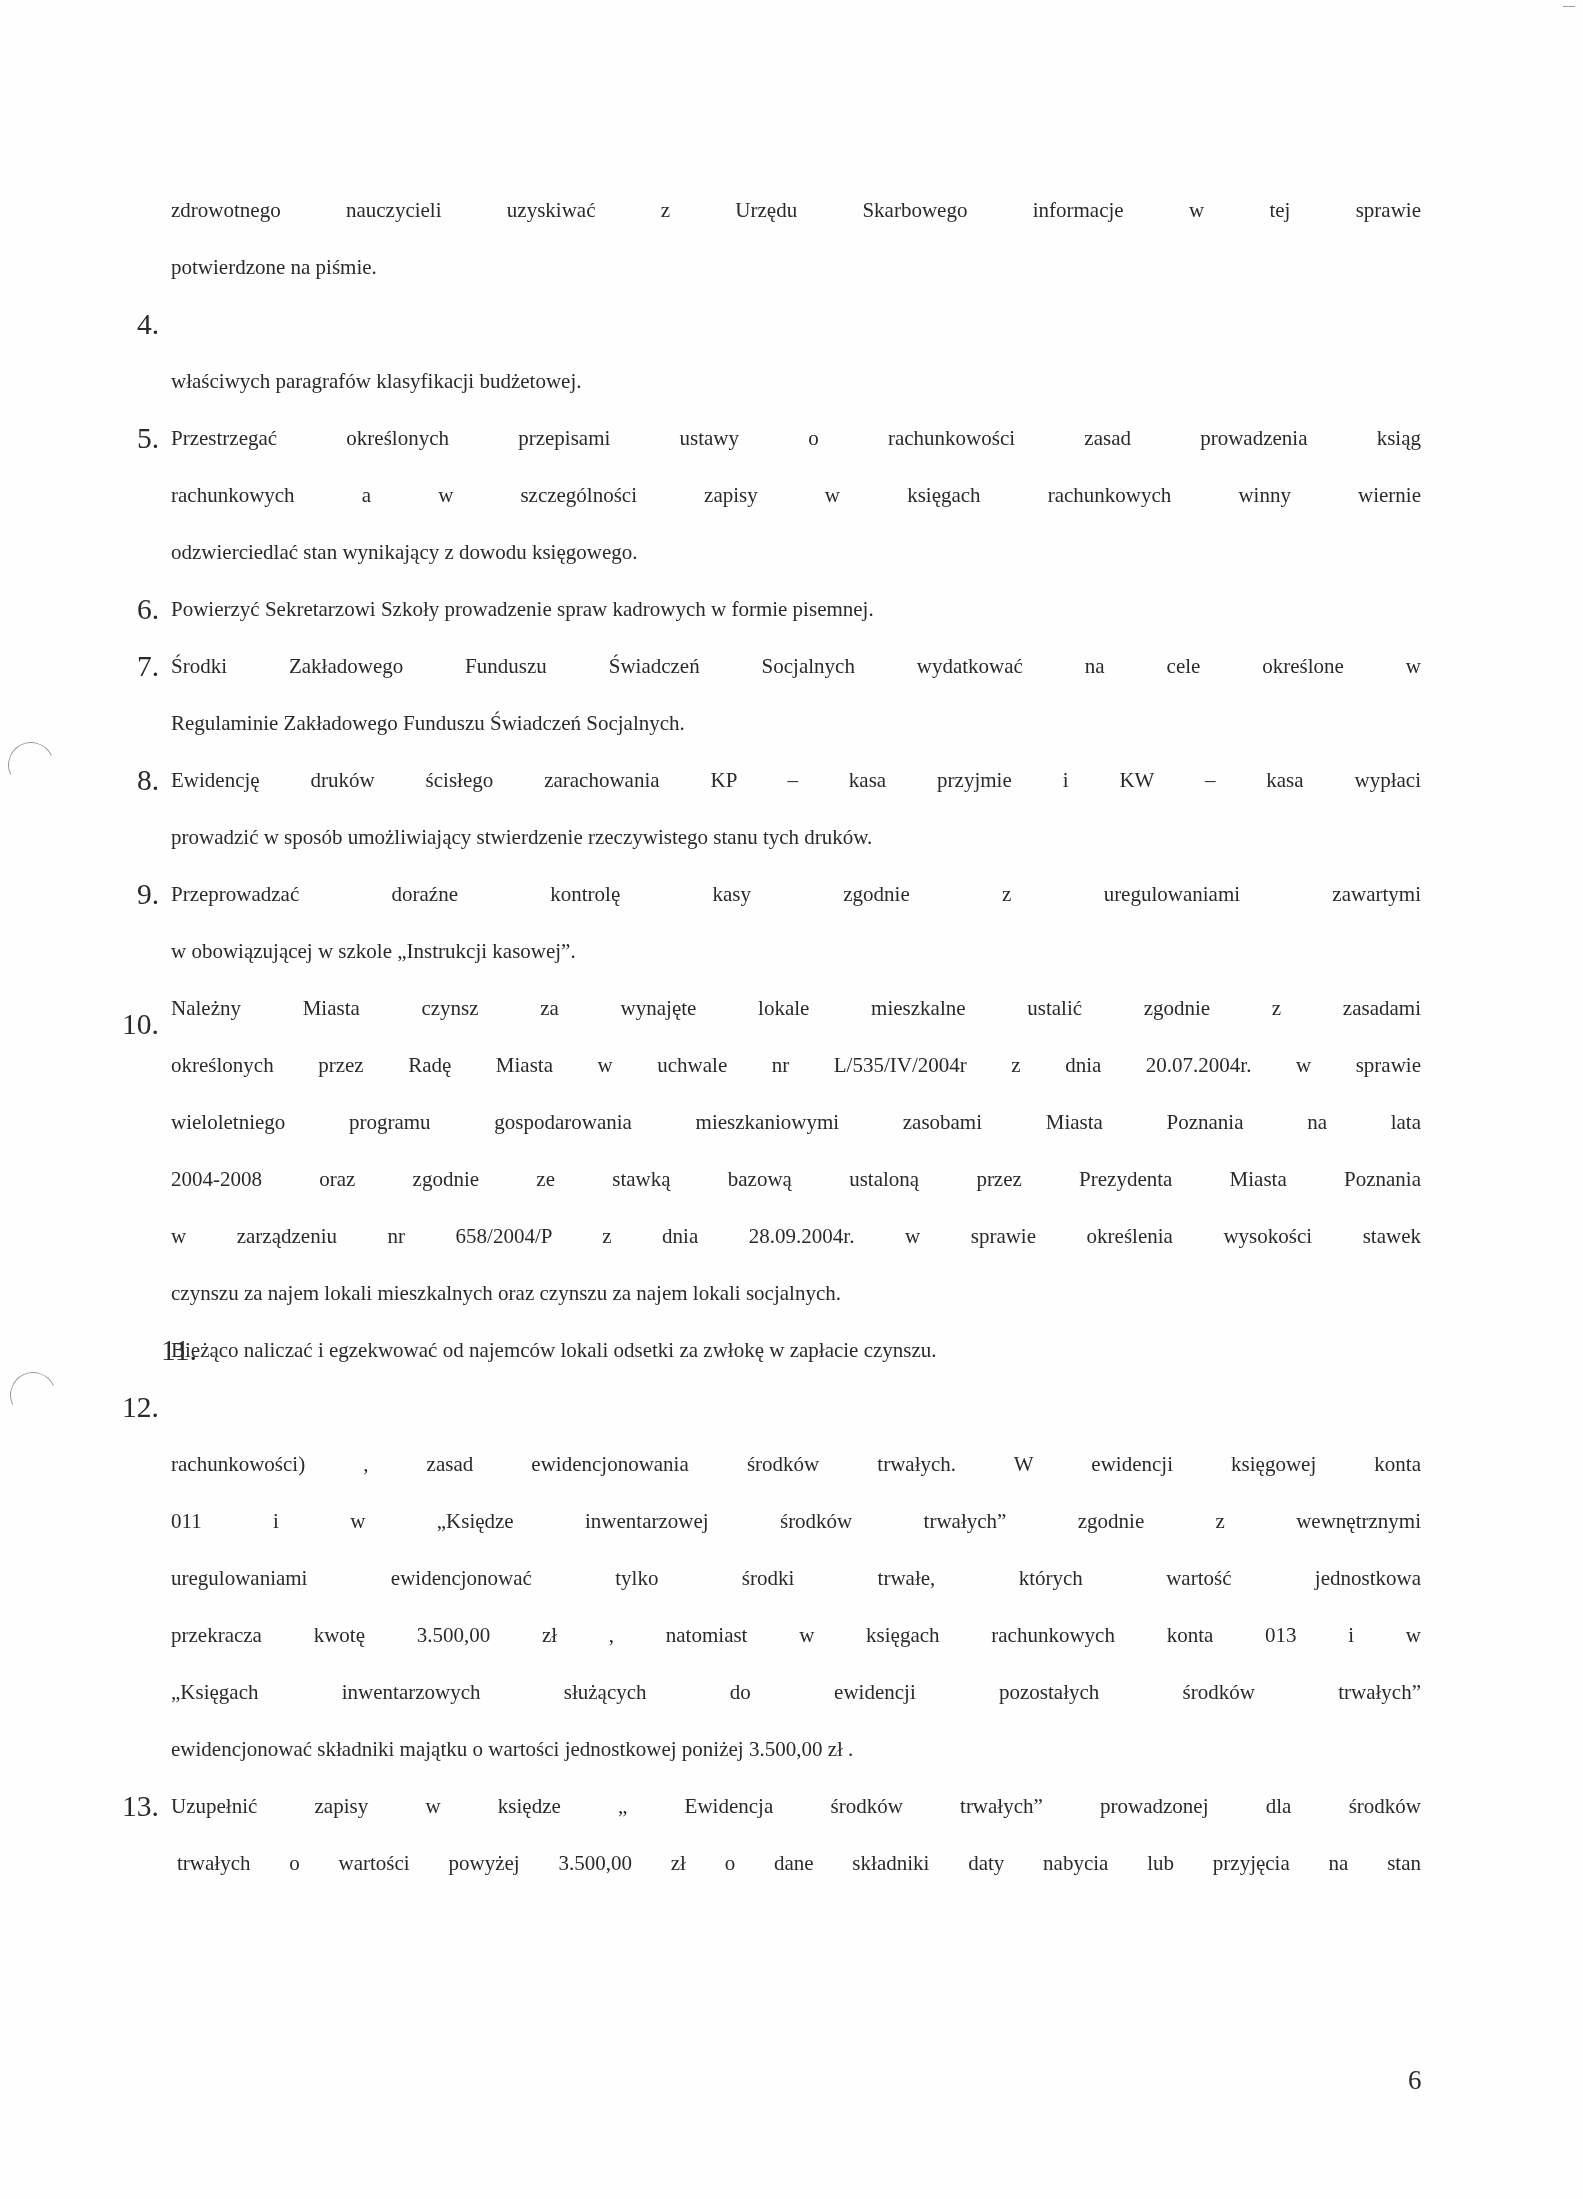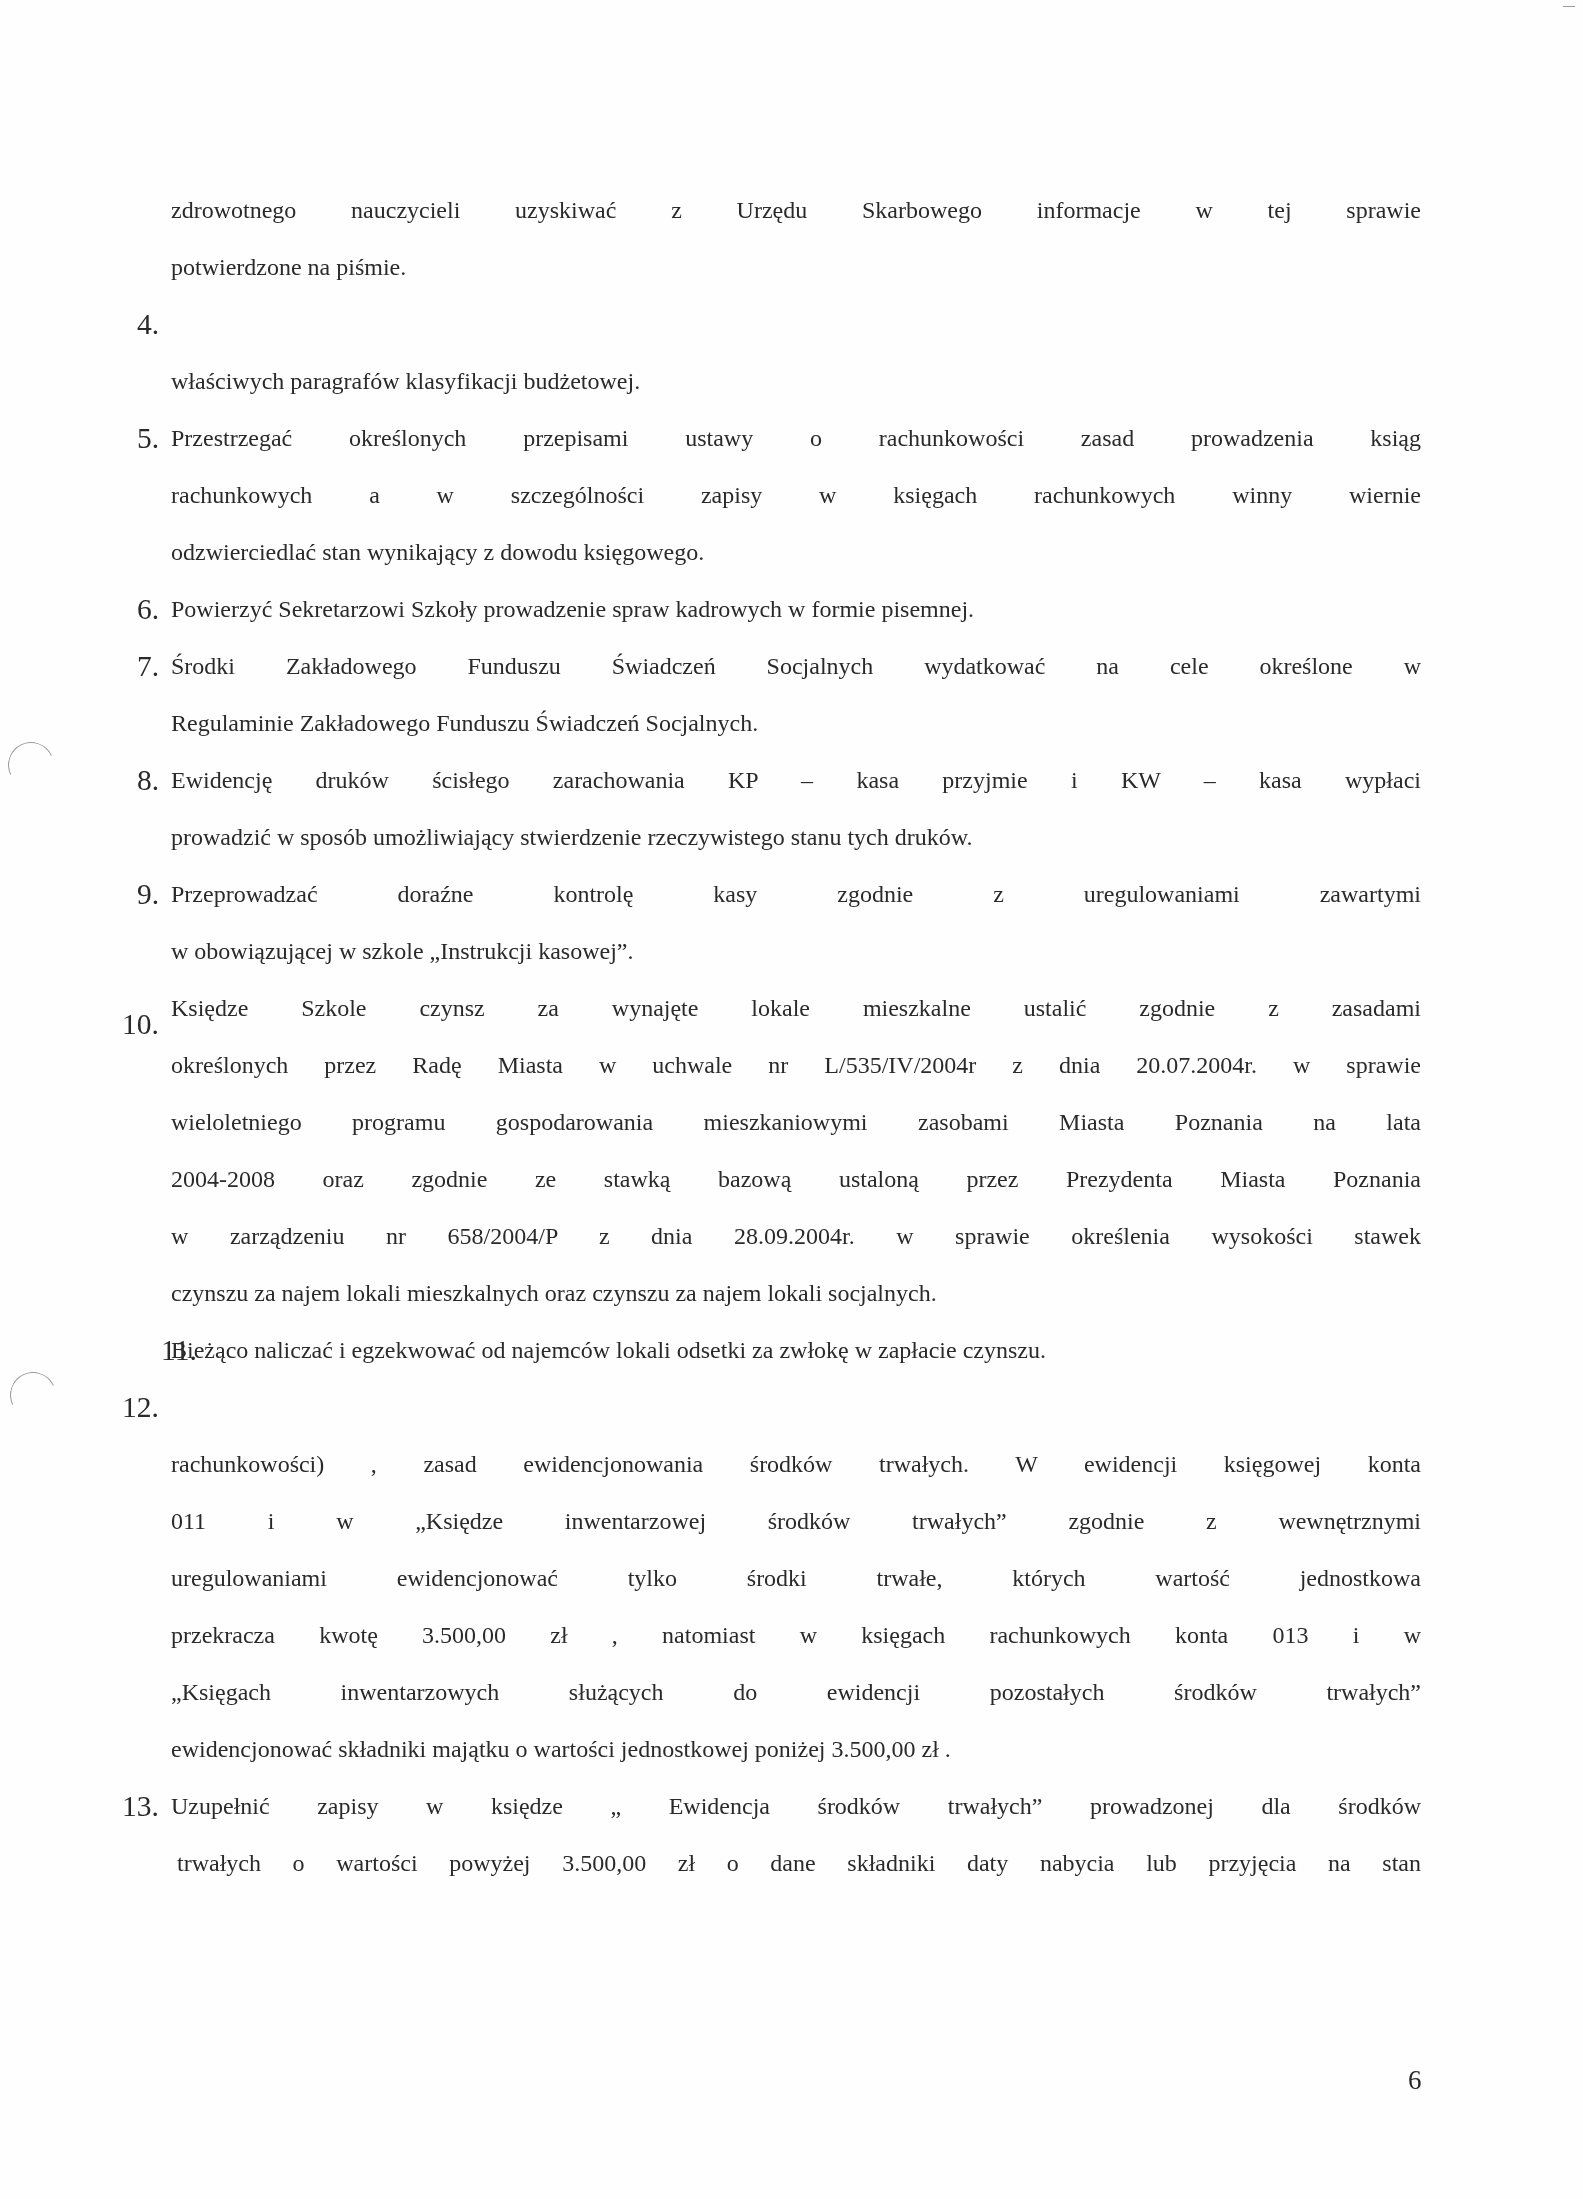--- a/index.html
+++ b/index.html
@@ -4,21 +4,21 @@
 <style>
   html, body { margin: 0; padding: 0; background: #ffffff; }
   body {
     width: 1583px; height: 2199px; position: relative; overflow: hidden;
     font-family: "Liberation Serif", "DejaVu Serif", serif;
     color: #2a2a2a;
   }
   .page { position: absolute; left: 0; top: 0; width: 1583px; height: 2199px; background: #fefefe; }
   .line {
     position: absolute;
-    font-size: 24px;
+    font-size: 21px;
     line-height: 36px;
     white-space: nowrap;
     letter-spacing: 0;
   }
   .justify {
     text-align: justify;
     text-align-last: justify;
     white-space: normal;
   }
   .num {
@@ -67,21 +67,21 @@
 
   <div class="num" style="left:137px;top:762px;">8.</div>
   <div class="line justify" style="left:171px;top:762px;width:1250px;">Ewidencję druków ścisłego zarachowania KP – kasa przyjmie i KW – kasa wypłaci</div>
   <div class="line" style="left:171px;top:819px;">prowadzić w sposób umożliwiający stwierdzenie rzeczywistego stanu tych druków.</div>
 
   <div class="num" style="left:137px;top:876px;">9.</div>
   <div class="line justify" style="left:171px;top:876px;width:1250px;">Przeprowadzać doraźne kontrolę kasy zgodnie z uregulowaniami zawartymi</div>
   <div class="line" style="left:171px;top:933px;">w obowiązującej w szkole „Instrukcji kasowej”.</div>
 
   <div class="num" style="left:122px;top:1006px;">10.</div>
-  <div class="line justify" style="left:171px;top:990px;width:1250px;">Księdze Szkole czynsz za wynajęte lokale mieszkalne ustalić zgodnie z zasadami</div>
+  <div class="line justify" style="left:171px;top:990px;width:1250px;">Należny Miasta czynsz za wynajęte lokale mieszkalne ustalić zgodnie z zasadami</div>
   <div class="line justify" style="left:171px;top:1047px;width:1250px;">określonych przez Radę Miasta w uchwale nr L/535/IV/2004r z dnia 20.07.2004r. w sprawie</div>
   <div class="line justify" style="left:171px;top:1104px;width:1250px;">wieloletniego programu gospodarowania mieszkaniowymi zasobami Miasta Poznania na lata</div>
   <div class="line justify" style="left:171px;top:1161px;width:1250px;">2004-2008 oraz zgodnie ze stawką bazową ustaloną przez Prezydenta Miasta Poznania</div>
   <div class="line justify" style="left:171px;top:1218px;width:1250px;">w zarządzeniu nr 658/2004/P z dnia 28.09.2004r. w sprawie określenia wysokości stawek</div>
   <div class="line" style="left:171px;top:1275px;">czynszu za najem lokali mieszkalnych oraz czynszu za najem lokali socjalnych.</div>
 
   <div class="num" style="left:122px;top:1332px;margin-left:39px;">11.</div>
   <div class="line" style="left:171px;top:1332px;">Bieżąco naliczać i egzekwować od najemców lokali odsetki za zwłokę w zapłacie czynszu.</div>
 
   <div class="num" style="left:122px;top:1389px;">12.</div>

